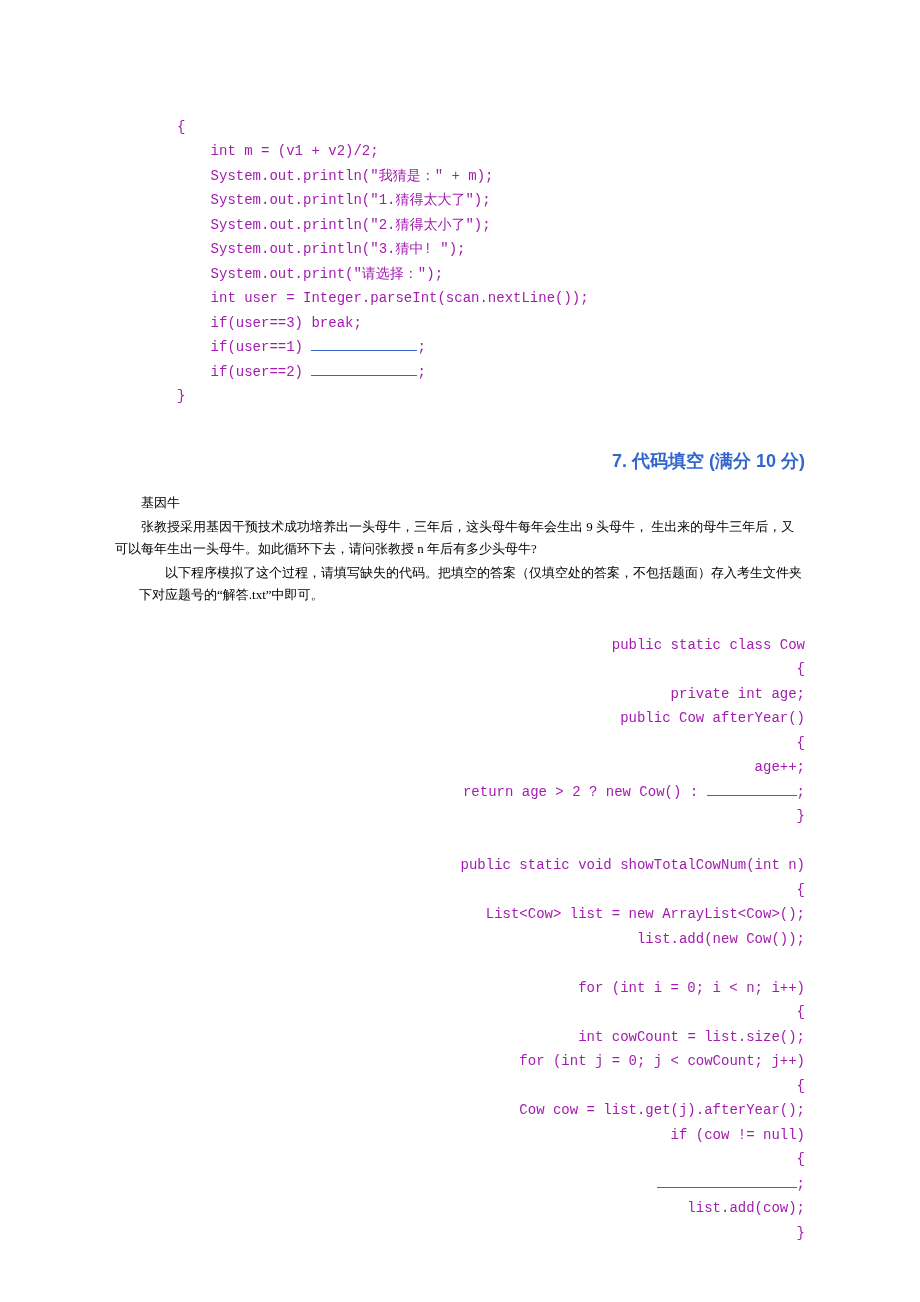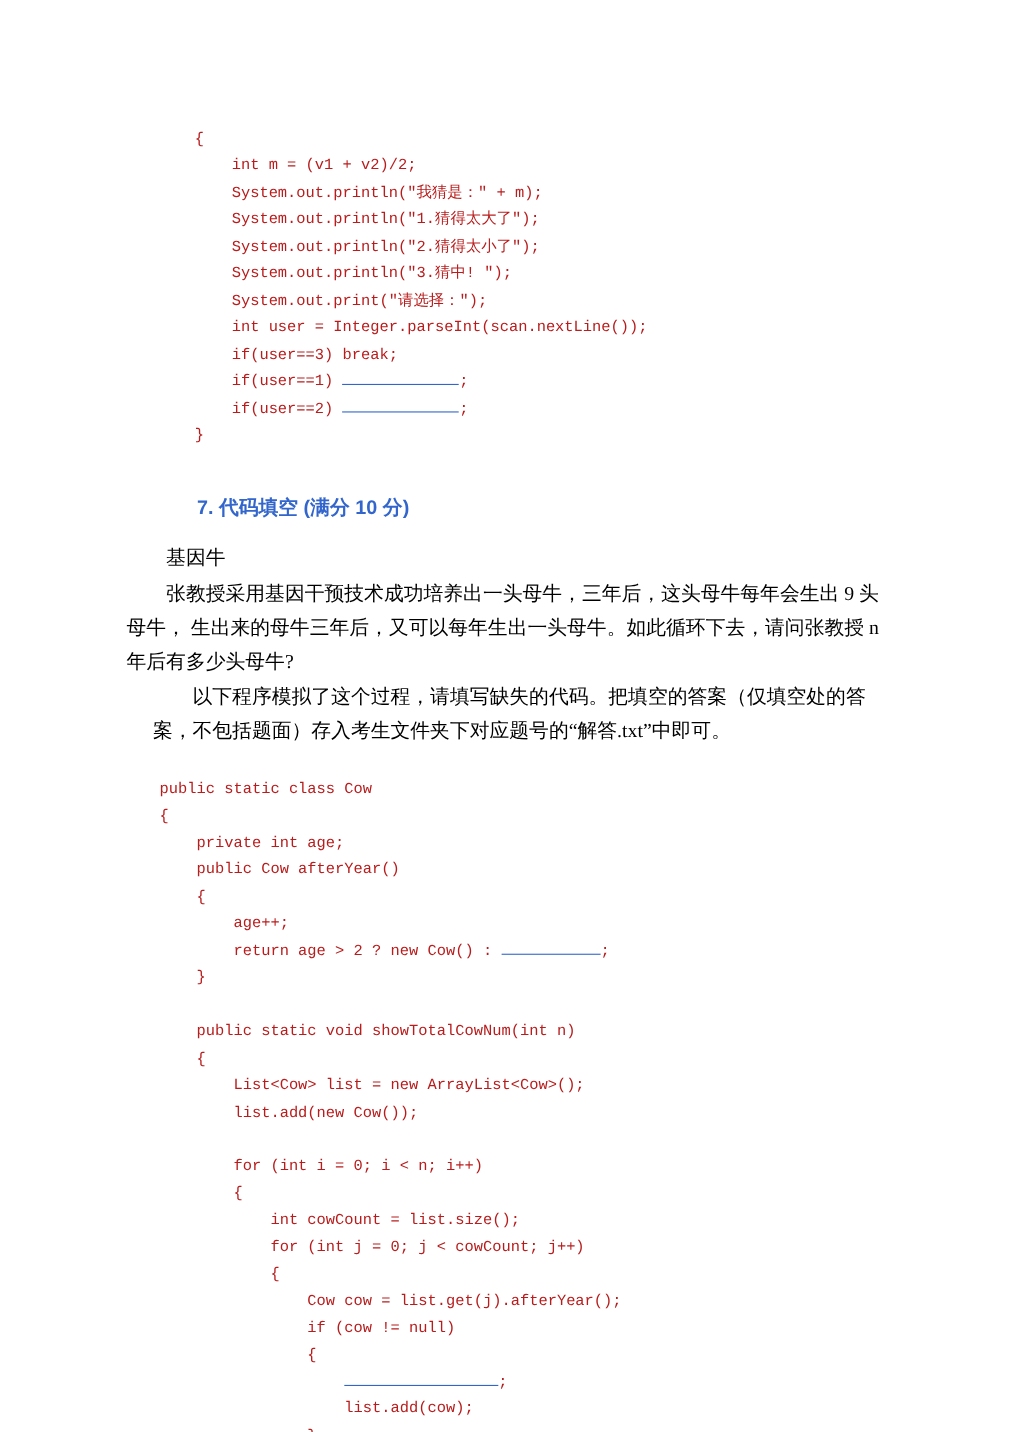--- a/index.html
+++ b/index.html
@@ -8,39 +8,40 @@
       font-family: "SimSun", "宋体", serif;
       width: 920px;
       margin: 0 auto;
       padding: 90px 115px 40px 115px;
       color: #000;
       font-size: 15px;
       line-height: 1.85;
     }
     .code-block {
       font-family: "Courier New", monospace;
-      color: #b91c1c;
+      color: #a21caf;
       white-space: pre;
       font-size: 14px;
       line-height: 1.75;
       padding-left: 62px;
     }
     .section-heading {
       font-family: Arial, "SimHei", sans-serif;
       font-weight: bold;
       font-size: 18px;
       color: #3366CC;
       padding-left: 64px;
       margin-top: 36px;
       margin-bottom: 14px;
+      text-align: right;
     }
     .prose {
       font-family: "SimSun", "宋体", serif;
       color: #000;
-      font-size: 18px;
+      font-size: 13px;
       line-height: 1.7;
       margin-bottom: 2px;
     }
     .prose.indent { text-indent: 2em; }
     u { text-decoration: none; border-bottom: 1px solid #3366CC; display: inline-block; height: 1em; }
   </style>
 </head>
 <body>
 
 <div class="code-block">
@@ -57,21 +58,21 @@
 <span>    if(user==2) </span><u style="width:106px;"></u><span>;</span>
 <span>}</span>
 </div>
 
 <div class="section-heading">7.  代码填空 (满分 10 分)</div>
 
 <div class="prose indent">基因牛</div>
 <div class="prose" style="text-indent:2em;">张教授采用基因干预技术成功培养出一头母牛，三年后，这头母牛每年会生出 9 头母牛， 生出来的母牛三年后，又可以每年生出一头母牛。如此循环下去，请问张教授 n 年后有多少头母牛?</div>
 <div class="prose" style="text-indent:2em;margin-left:24px;">以下程序模拟了这个过程，请填写缺失的代码。把填空的答案（仅填空处的答案，不包括题面）存入考生文件夹下对应题号的“解答.txt”中即可。</div>
 
-<div class="code-block" style="padding-left:30px; margin-top:2px;">
+<div class="code-block" style="padding-left:30px; margin-top:2px;text-align:right;">
 <span>public static class Cow</span>
 <span>{</span>
 <span>    private int age;</span>
 <span>    public Cow afterYear()</span>
 <span>    {</span>
 <span>        age++;</span>
 <span><span>        return age &gt; 2 ? new Cow() : </span><u style="width:90px;"></u><span>;</span></span>
 <span>    }</span>
 <span></span>
 <span>    public static void showTotalCowNum(int n)</span>

